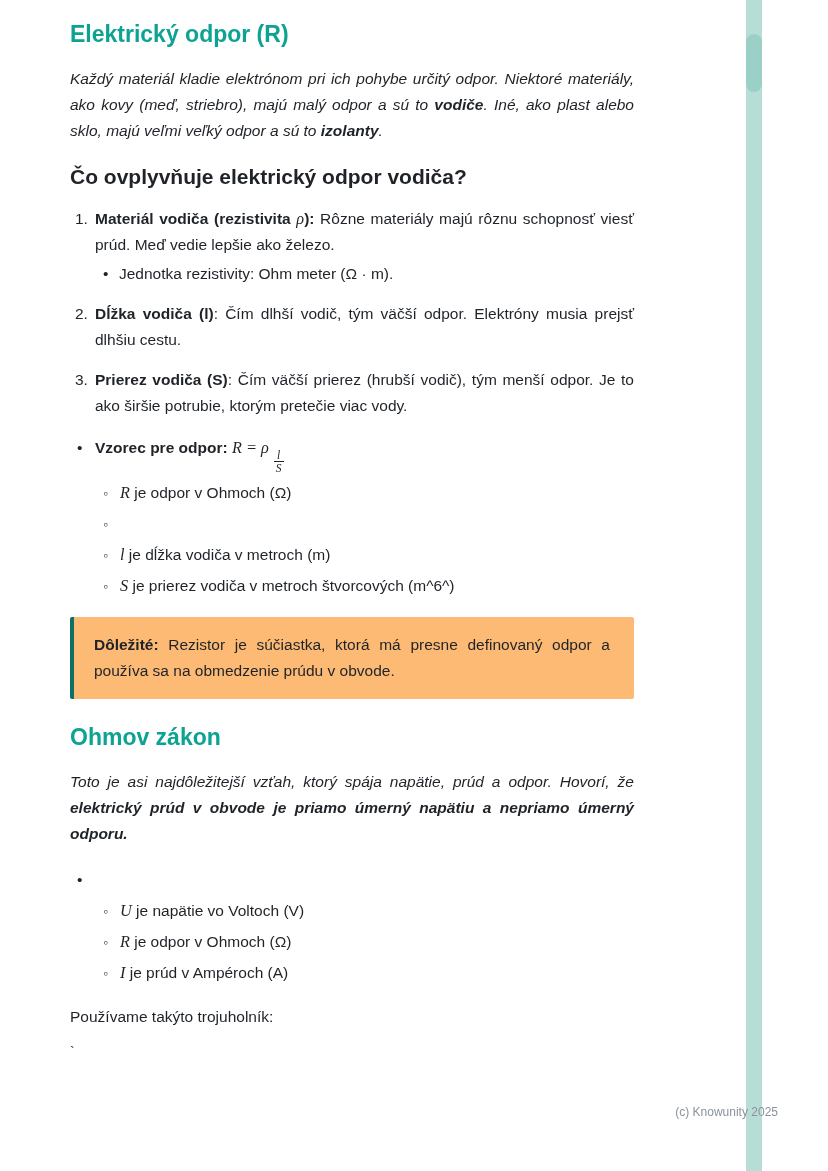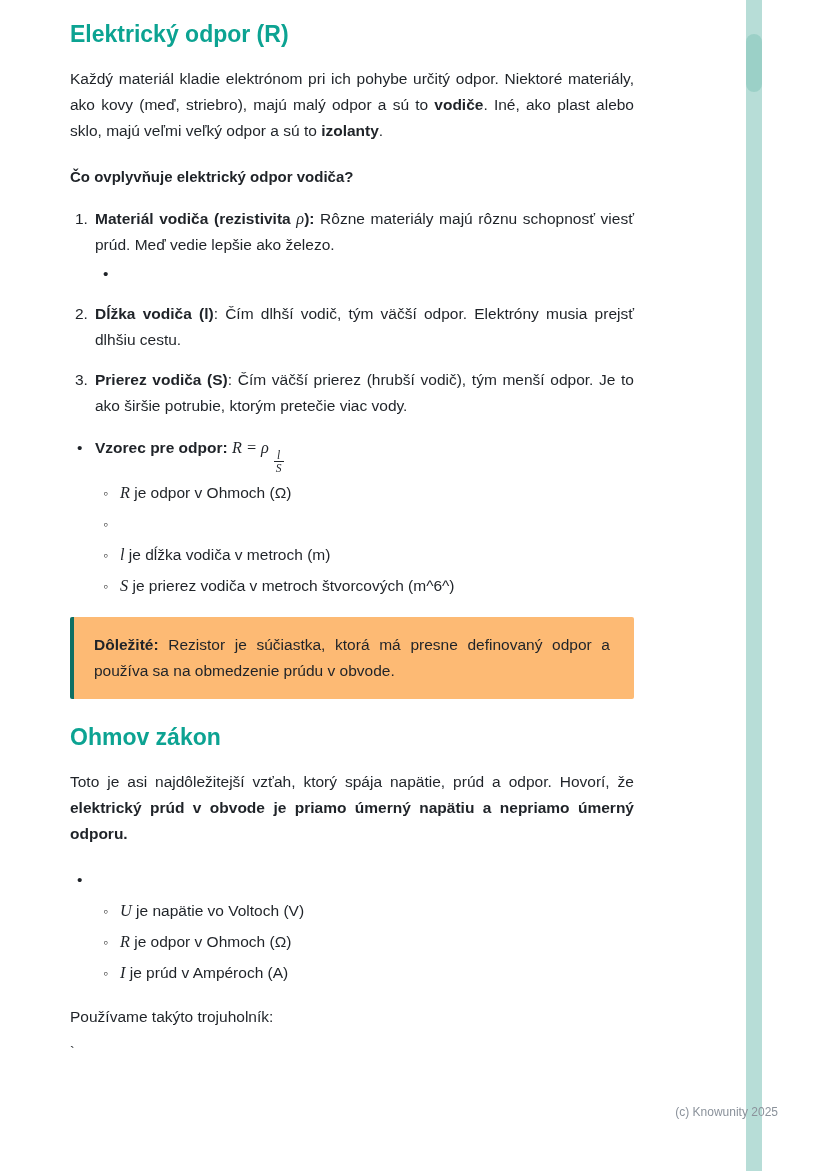--- a/index.html
+++ b/index.html
@@ -23,22 +23,22 @@
   .content {
     position: absolute; left: 70px; top: 0;
     width: 564px; padding-top: 20px; z-index: 2;
   }
   .h { font-size: 23px; line-height: 28px; font-weight: 700; color: #0ca392; margin: 0; }
   .h1 { margin-bottom: 18px; }
   .h2 { margin-bottom: 18px; }
   p { margin: 0; }
   .body { font-size: 15.5px; line-height: 26px; }
   .just { text-align: justify; }
-  .p-intro { margin-bottom: 20px; }
-  .q { font-weight: 700; font-size: 15px; line-height: 26px; }
+  .p-intro { margin-bottom: 20px; font-style: italic; }
+  .q { font-weight: 700; font-size: 21px; line-height: 26px; }
   .q1 { margin-bottom: 16px; }
   .q2 { margin-bottom: 14px; }
   .p3 { margin-bottom: 14px; }
   b { font-weight: 700; }
   .math { font-family: "Liberation Serif", serif; font-style: italic; font-size: 1.05em; }
   .unit { font-family: "Liberation Serif", serif; font-size: 1.02em; }
 
   .olist { margin-bottom: 16px; }
   .oli { display: flex; align-items: flex-start; }
   .olist > .oli + .oli { margin-top: 14px; }
@@ -92,20 +92,21 @@
   <p class="q q1">Čo ovplyvňuje elektrický odpor vodiča?</p>
 
   <div class="olist">
 
     <div class="oli">
       <span class="onum">1.</span>
       <div class="obody">
         <p class="body just"><b>Materiál vodiča (rezistivita </b><span class="math">ρ</span><b>):</b><span> Rôzne materiály majú rôznu schopnosť viesť prúd. Meď vedie lepšie ako železo.</span></p>
         <div class="sub-disc">
           <span class="marker">•</span>
+          <p class="body">Jednotka rezistivity: Ohm meter (Ω · m).</p>
         </div>
       </div>
     </div>
 
     <div class="oli">
       <span class="onum">2.</span>
       <div class="obody">
         <p class="body just"><b>Dĺžka vodiča (l)</b><span>: Čím dlhší vodič, tým väčší odpor. Elektróny musia prejsť dlhšiu cestu.</span></p>
       </div>
     </div>

